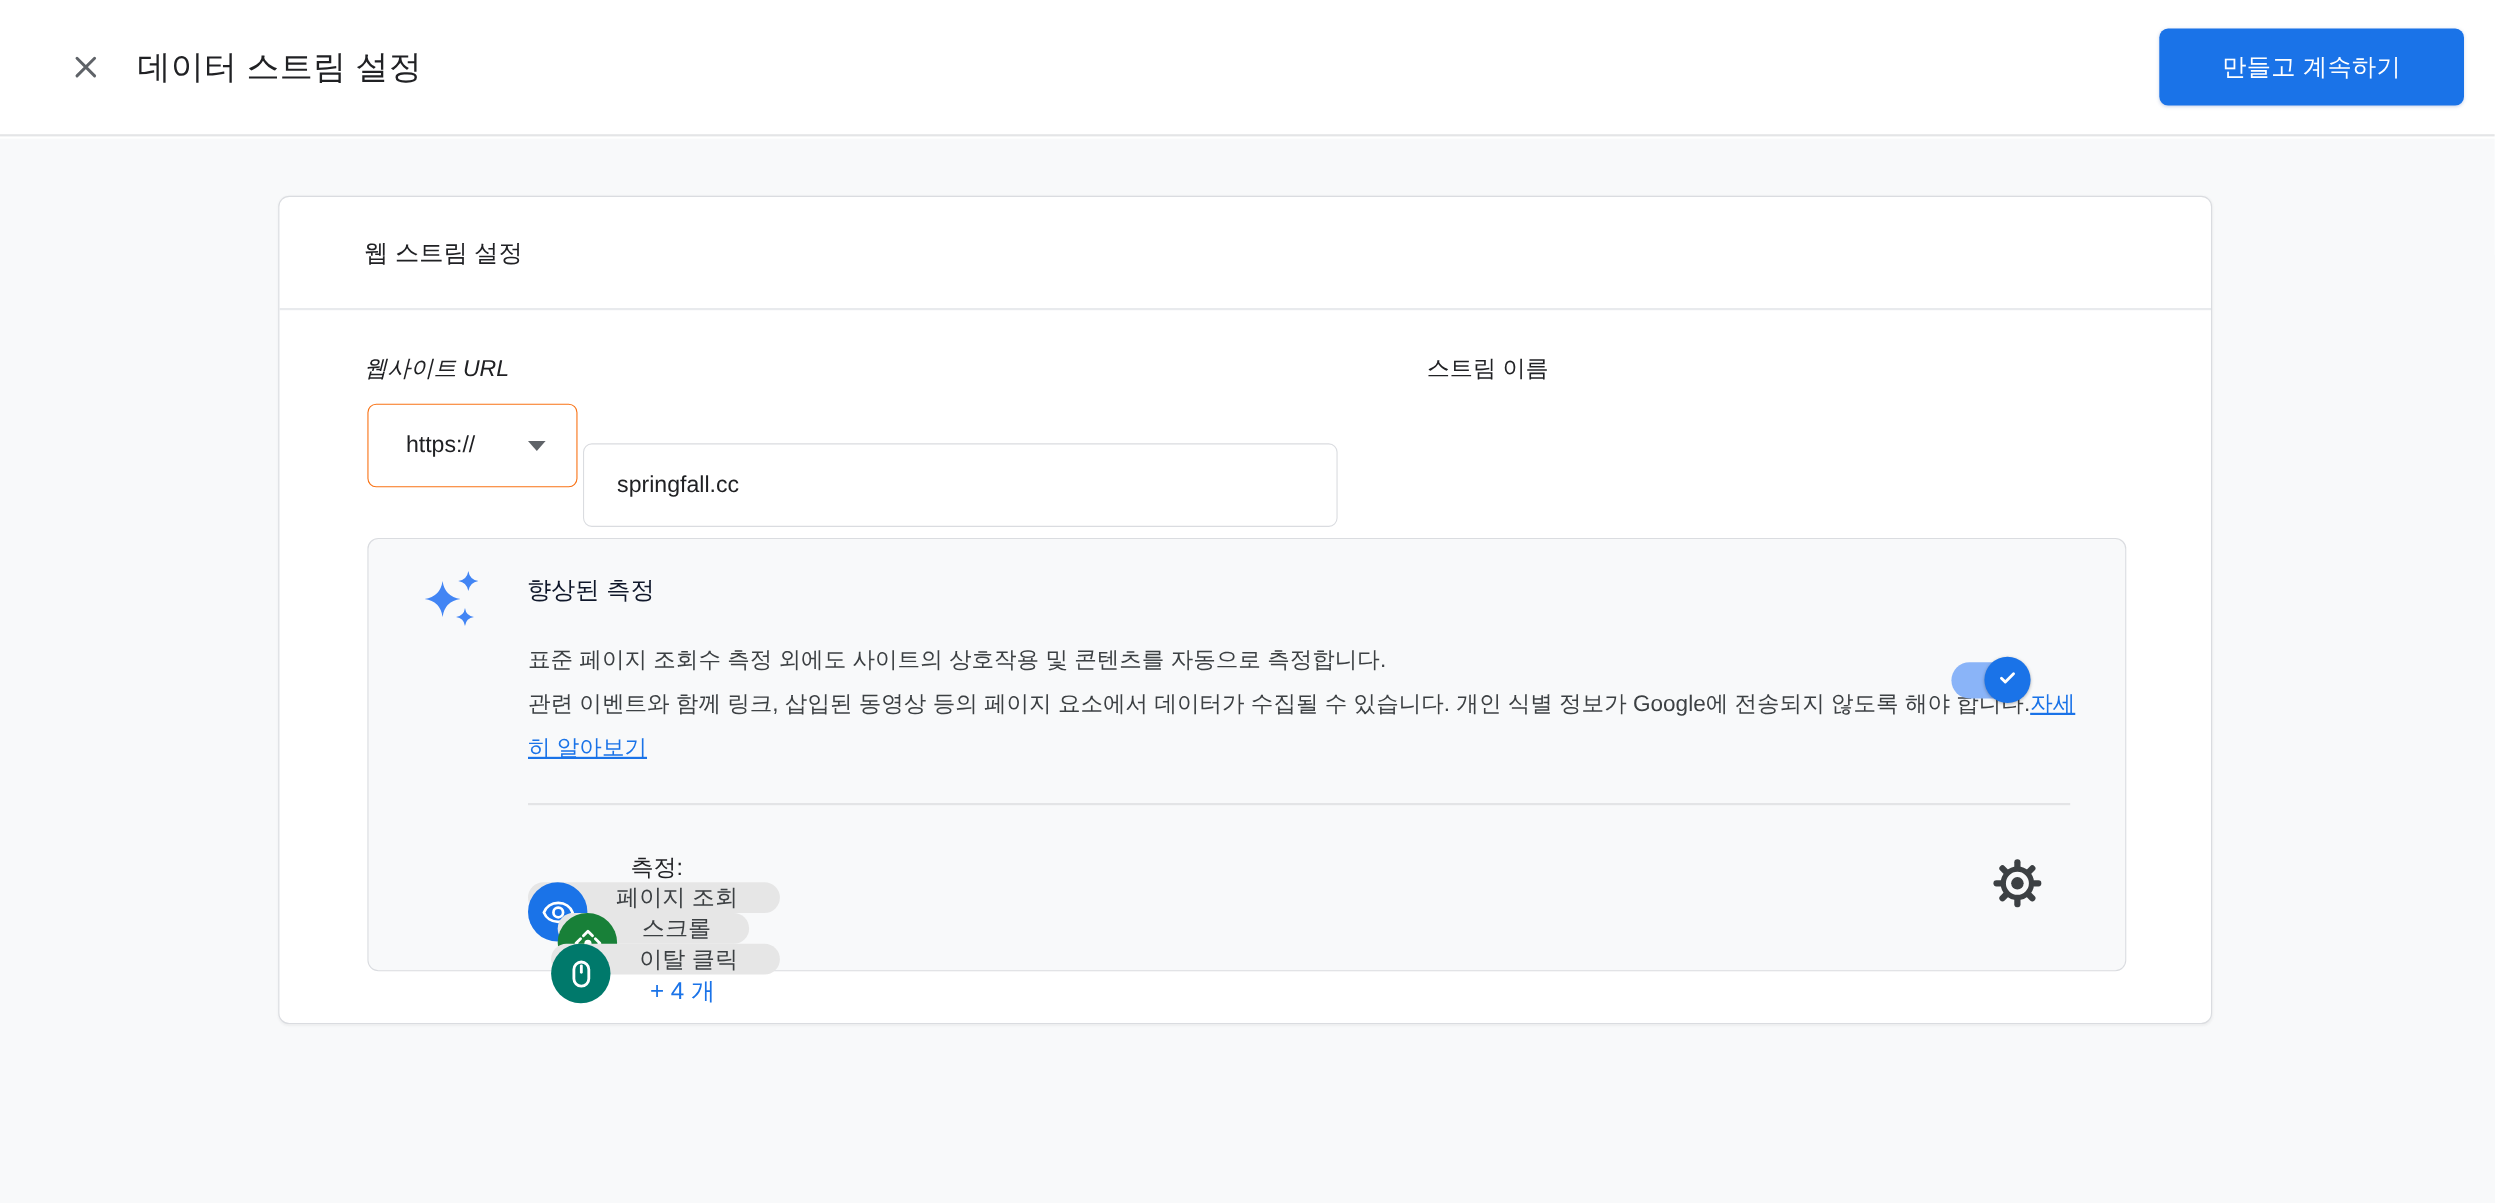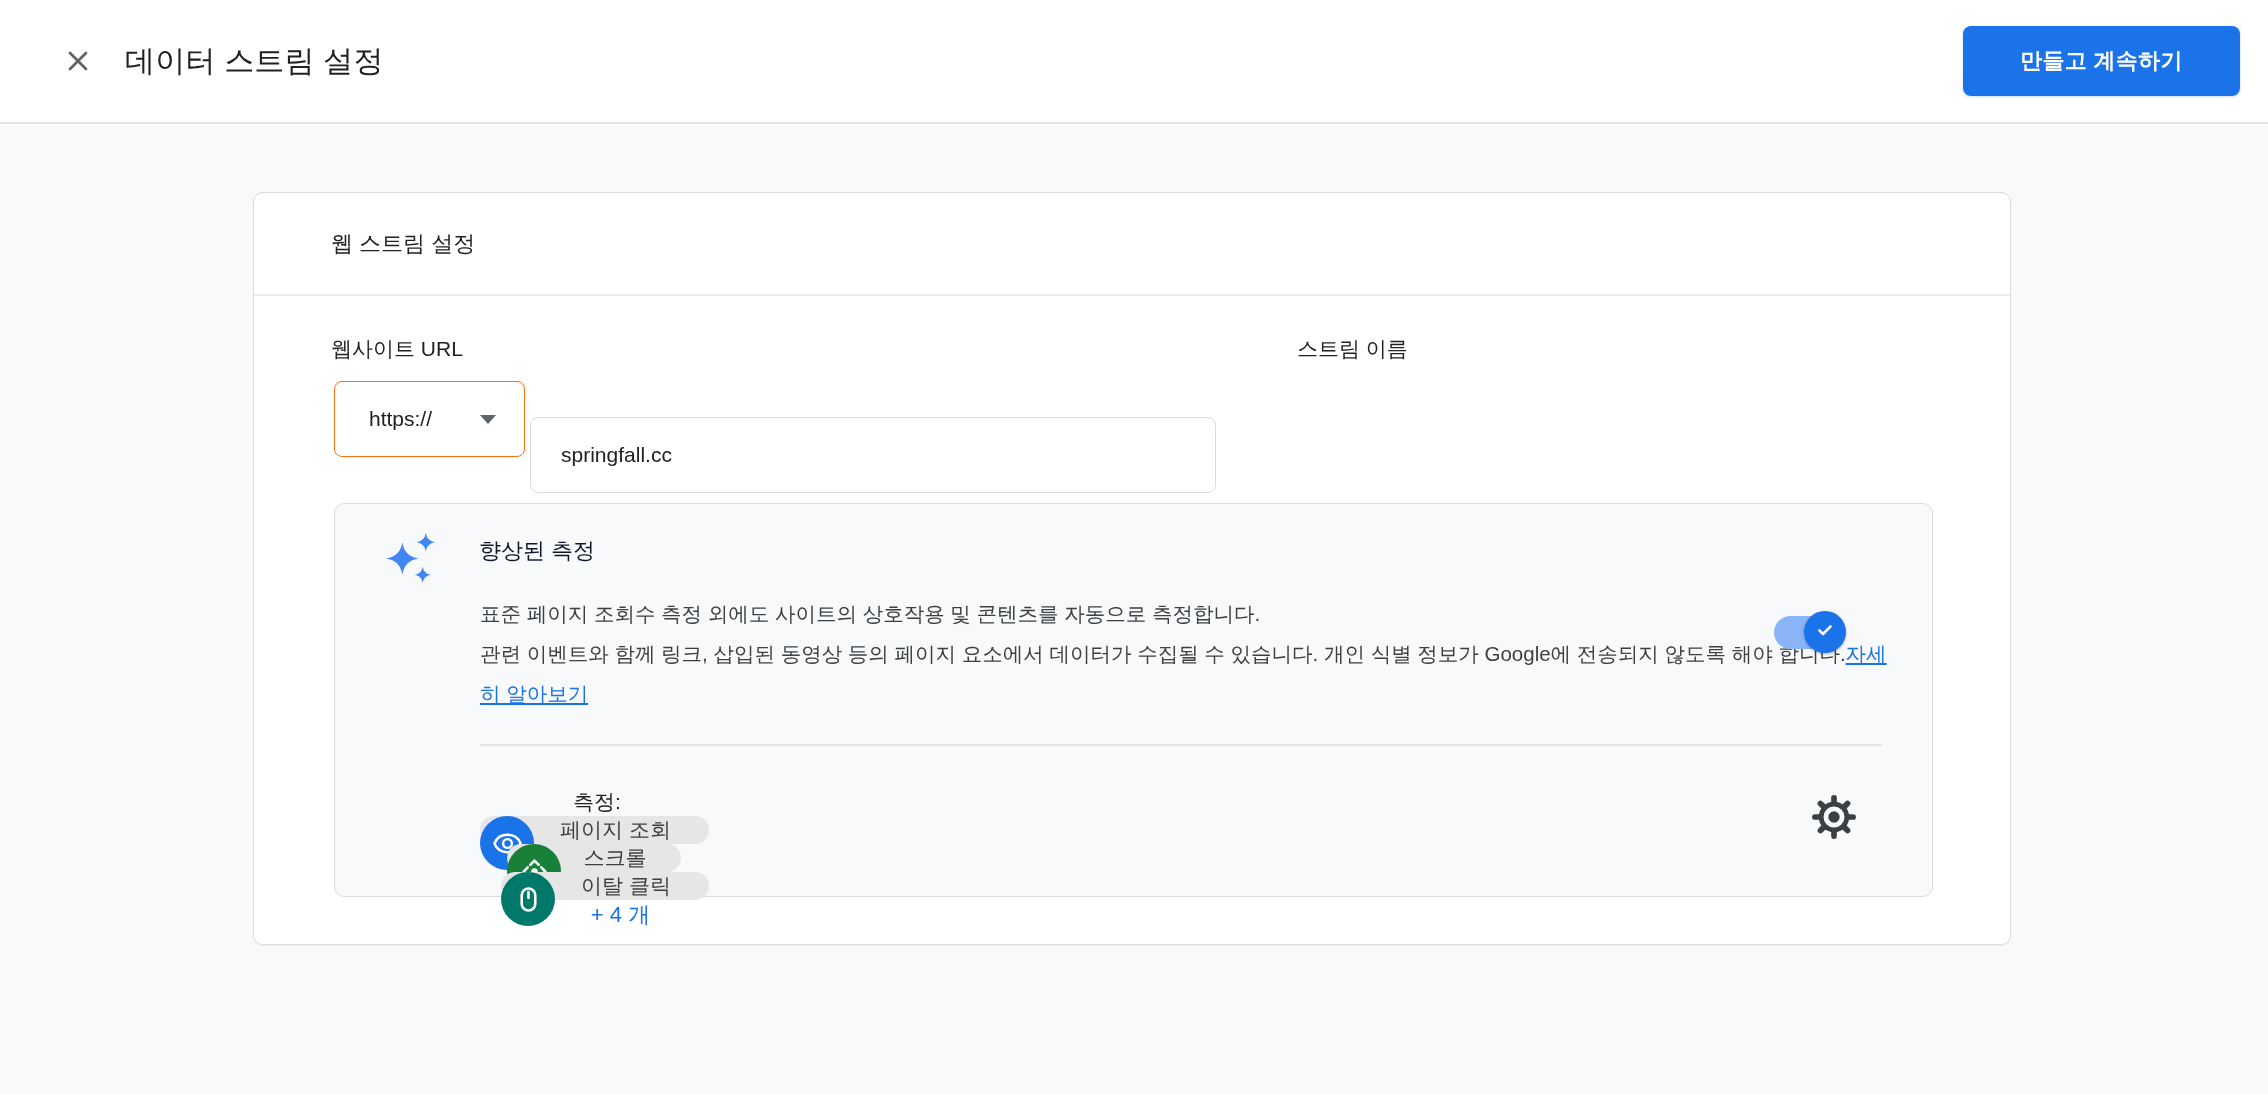--- a/index.html
+++ b/index.html
@@ -22,44 +22,44 @@
     cursor:pointer; border-radius:50%;
   }
   .header-title {
     position:absolute; left:125px; top:0; height:122px;
     display:flex; align-items:center;
     font-size:30px; color:#202124; letter-spacing:0.2px;
   }
   .create-btn {
     position:absolute; left:1963px; top:26px; width:277px; height:70px;
     background:#1a73e8; color:#fff; border:none; border-radius:8px;
-    font-size:22px; font-weight:700; font-family:inherit;
+    font-size:22px; font-weight:400; font-family:inherit;
     display:flex; align-items:center; justify-content:center;
     cursor:pointer; box-shadow:0 1px 3px rgba(66,103,178,.25);
     letter-spacing:0.3px;
   }
   
   .page-bg {
     position:absolute; top:126px; left:0; width:2268px; height:968px;
     background:#f8f9fa;
   }
   .card {
-    position:absolute; left:253px; top:66px; width:1758px; height:753px;
+    position:absolute; left:253px; top:52px; width:1758px; height:753px;
     background:#fff; border:1px solid #dadce0; border-radius:10px;
     box-shadow:0 1px 2px rgba(60,64,67,.06);
     padding-left:20px;
   }
   .card-title-row {
     position:absolute; left:0; top:0; width:100%; height:103px;
     border-bottom:2px solid #e8eaed;
     display:flex; align-items:center; padding-left:77px;
     font-size:22px; color:#202124;
   }
   .field-label { position:absolute; font-size:21px; color:#202124; top:142px; }
-  .label-url  { left:77px; }
+  .label-url  { left:77px;font-style:italic; }
   .label-name { left:1043px; }
   .protocol-select {
     position:absolute; left:80px; top:188px; width:191px; height:76px;
     background:#fff; border:1px solid #f97316; border-radius:8px;
     display:flex; align-items:center; justify-content:space-between;
     padding:0 28px 0 34px; cursor:pointer; font-size:21px; color:#202124;
   }
   .caret {
     width:0; height:0; border-left:8px solid transparent;
     border-right:8px solid transparent; border-top:9px solid #5f6368;

